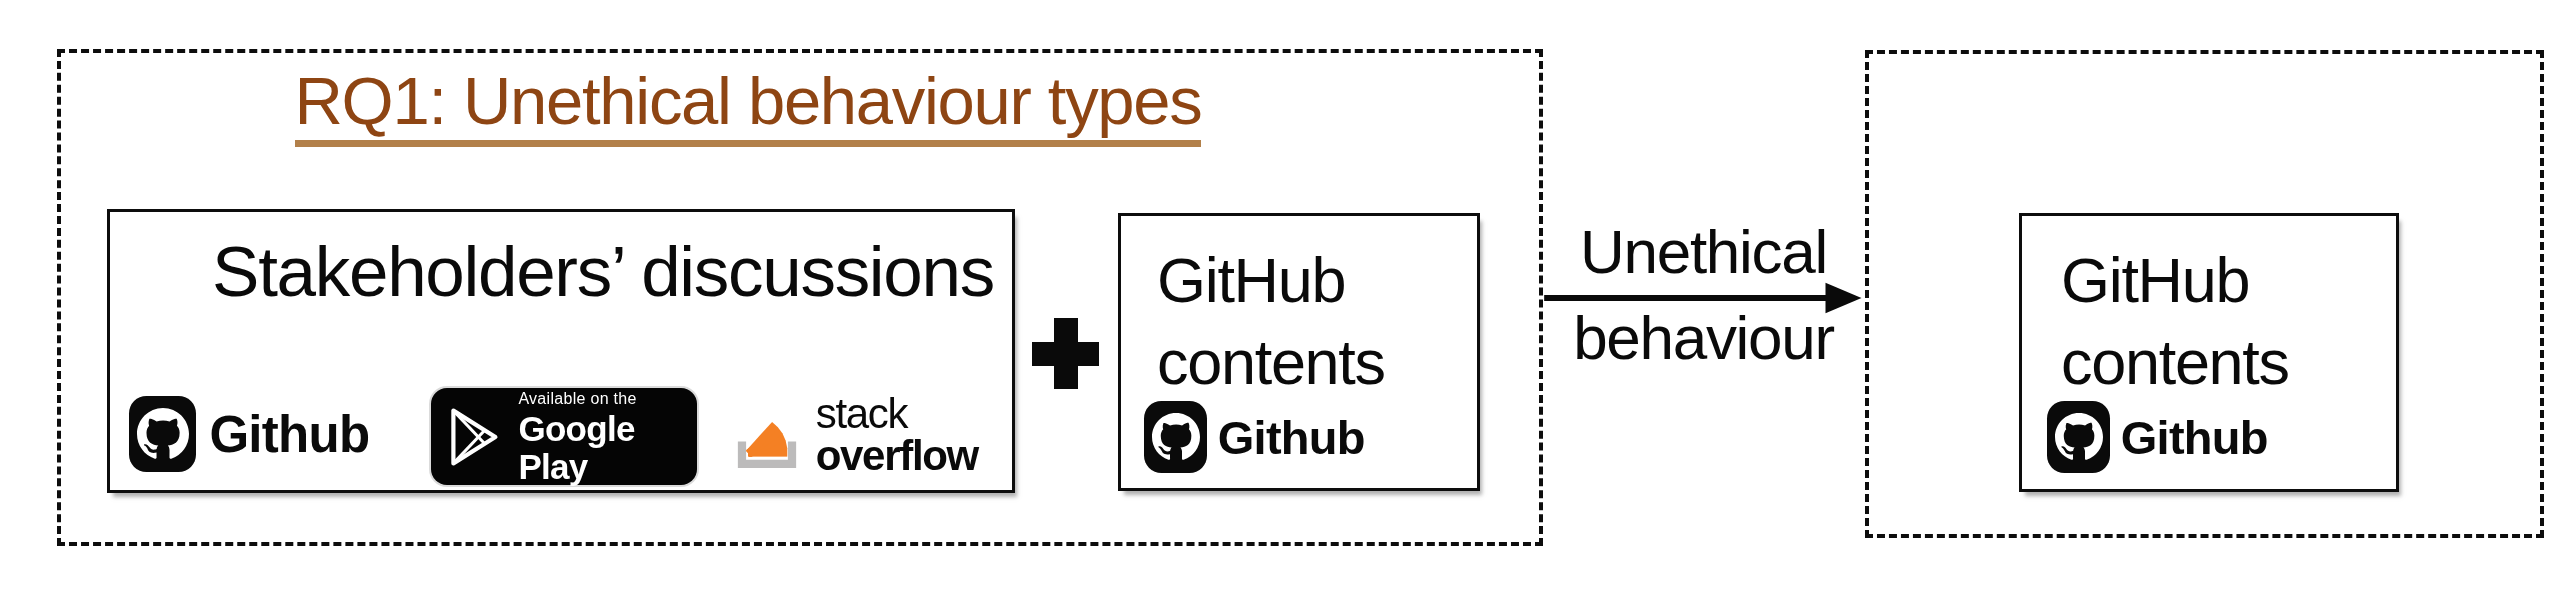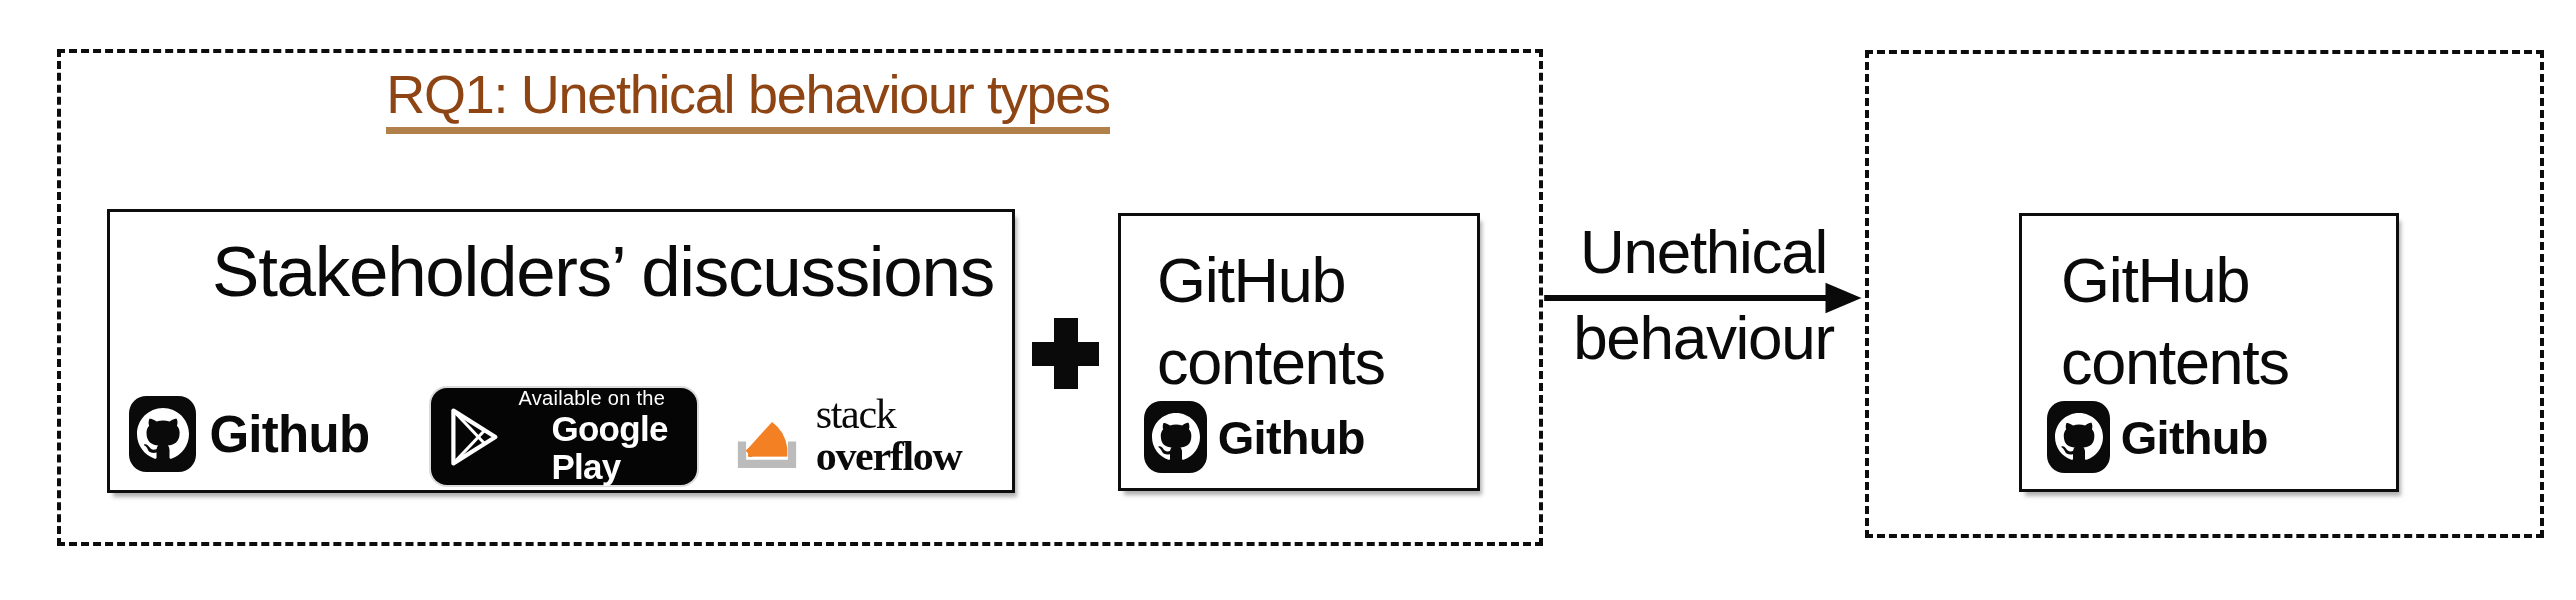--- a/index.html
+++ b/index.html
@@ -14,21 +14,21 @@
   html,body{margin:0;padding:0;background:#ffffff;}
   body{font-family:"Liberation Sans","DejaVu Sans",sans-serif;color:var(--ink);}
   #canvas{position:relative;width:2576px;height:600px;background:#ffffff;overflow:hidden;}
 
   .abs{position:absolute;}
 
   
   .dash-box{position:absolute;border:4px dashed #0d0d0d;box-sizing:border-box;background:transparent;}
 
   
-  .rq-title{position:absolute;text-align:center;font-size:54px;line-height:1.0;letter-spacing:-1.3px;color:var(--title);white-space:nowrap;}
+  .rq-title{position:absolute;text-align:center;font-size:67px;line-height:1.0;letter-spacing:-1.3px;color:var(--title);white-space:nowrap;}
   .rq-title .u{display:inline-block;padding-bottom:6px;border-bottom:7.4px solid var(--title-underline);}
 
   
   .solid-box{position:absolute;border:3.4px solid #0d0d0d;box-sizing:border-box;background:#ffffff;
              box-shadow:4px 6px 4px -2px rgba(125,125,125,0.6);}
 
   .stake-label{position:absolute;text-align:center;font-size:71px;line-height:1.0;letter-spacing:-1.3px;color:var(--ink);white-space:nowrap;margin-left:41px;}
 
   
   .gh-logo{position:absolute;display:flex;align-items:center;gap:13.4px;}
@@ -37,25 +37,25 @@
   .octobadge.sm{width:63px;height:72px;}
   .gh-word{font-weight:bold;color:var(--ink);letter-spacing:-0.7px;}
   .gh-word.lg{font-size:51px;}
   .gh-word.sm{font-size:47px;}
 
   
   .gp-badge{position:absolute;display:flex;align-items:center;background:var(--badge-black);
             border-radius:16px;box-sizing:border-box;padding:0 17.4px;
             box-shadow:0 0 0 2px rgba(190,190,190,0.55);}
   .gp-text{margin-left:16px;color:var(--badge-text);}
-  .gp-small{font-size:20px;line-height:23px;letter-spacing:0.3px;}
-  .gp-big{font-size:35px;line-height:38px;font-weight:bold;letter-spacing:-0.7px;margin-left:33px;}
+  .gp-small{font-size:16px;line-height:23px;letter-spacing:0.3px;}
+  .gp-big{font-size:35px;line-height:38px;font-weight:bold;letter-spacing:-0.7px;}
 
   
-  .so-logo{position:absolute;display:flex;align-items:flex-start;font-family:Liberation Serif, serif;}
+  .so-logo{position:absolute;display:flex;align-items:flex-start;}
   .so-text{margin-left:10.7px;margin-top:10.7px;font-size:42px;line-height:42px;letter-spacing:-1.3px;color:var(--ink);}
   .so-line2{font-weight:bold;}
 
   
   .plus{position:absolute;width:67px;height:71px;}
   .plus .vbar{position:absolute;left:21.5px;top:0;width:24px;height:71px;background:var(--ink);}
   .plus .hbar{position:absolute;left:0;top:23.5px;width:67px;height:24px;background:var(--ink);}
 
   
   .ghc-text{position:absolute;font-size:63px;line-height:82px;letter-spacing:-1.3px;color:var(--ink);white-space:nowrap;}

